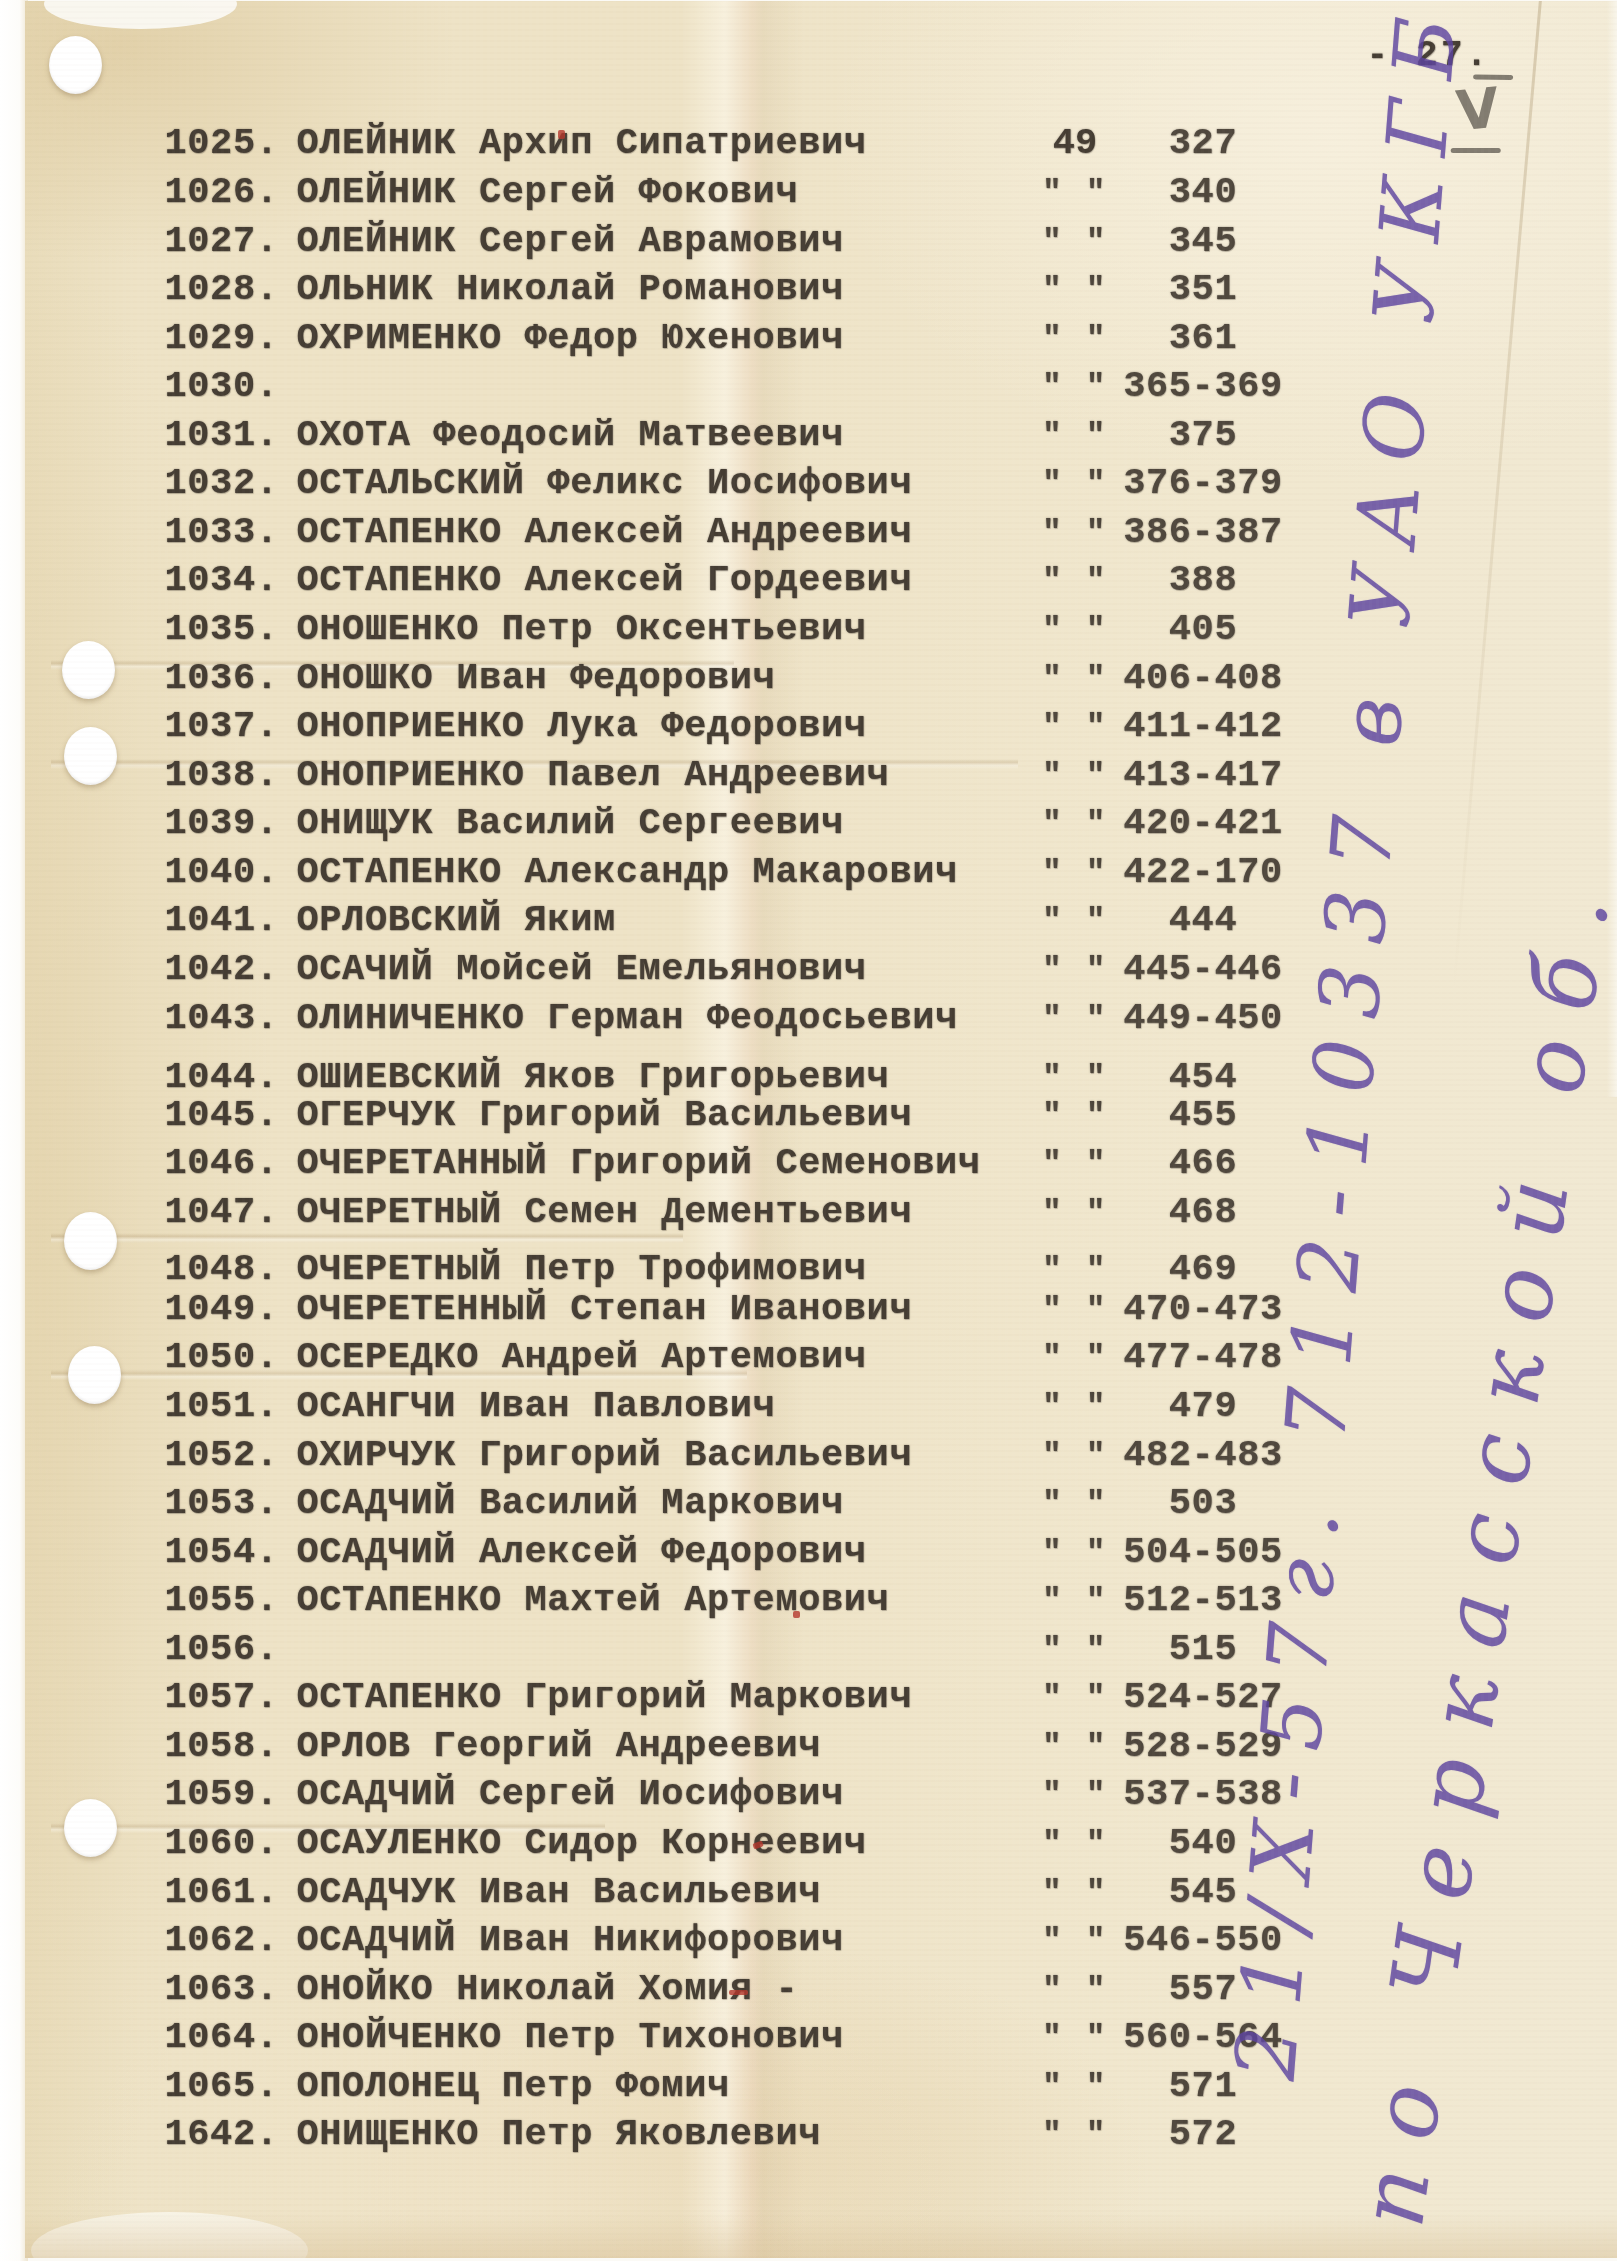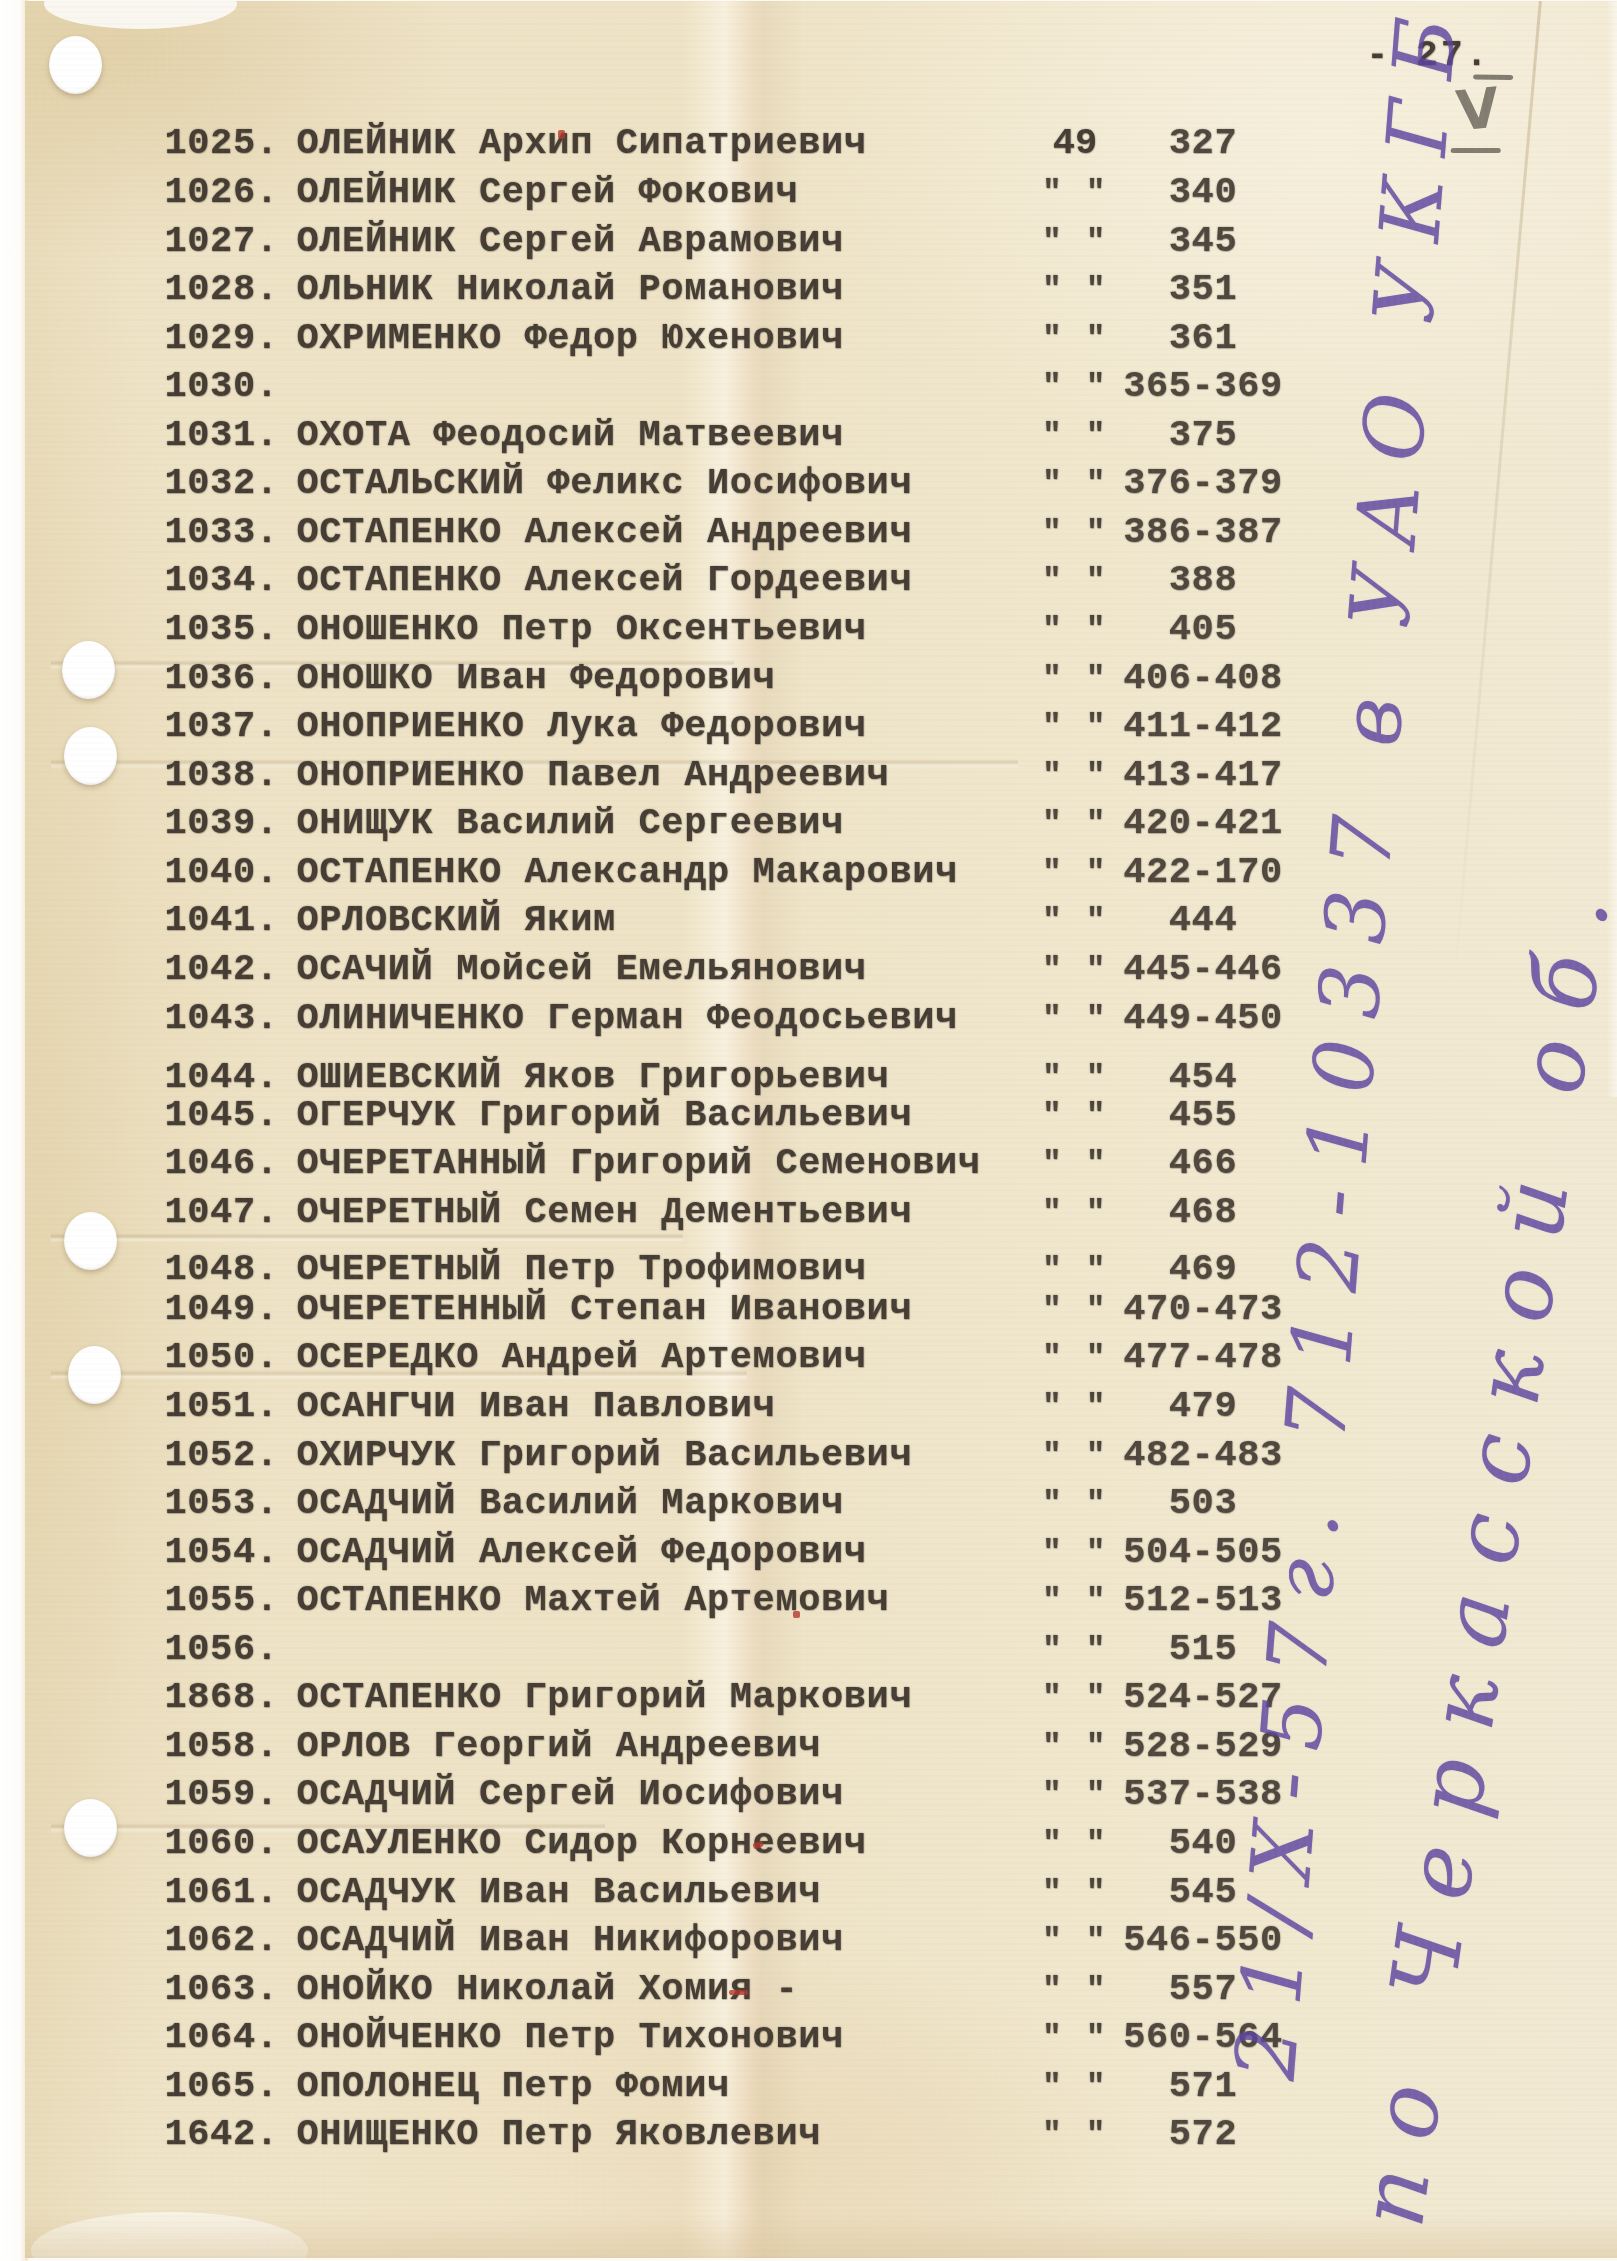--- a/index.html
+++ b/index.html
@@ -276,21 +276,21 @@
           <span class="nm">ОСТАПЕНКО Махтей Артемович</span>
           <span class="dt ditto">" "</span>
           <span class="sh">512-513</span>
         </div>
         <div class="row typed" style="top: 1628px;">
           <span class="no">1056.</span>
           <span class="dt ditto">" "</span>
           <span class="sh">515</span>
         </div>
         <div class="row typed" style="top: 1676px;">
-          <span class="no">1868.</span>
+          <span class="no">1057.</span>
           <span class="nm">ОСТАПЕНКО Григорий Маркович</span>
           <span class="dt ditto">" "</span>
           <span class="sh">524-527</span>
         </div>
         <div class="row typed" style="top: 1725px;">
           <span class="no">1058.</span>
           <span class="nm">ОРЛОВ Георгий Андреевич</span>
           <span class="dt ditto">" "</span>
           <span class="sh">528-529</span>
         </div>

